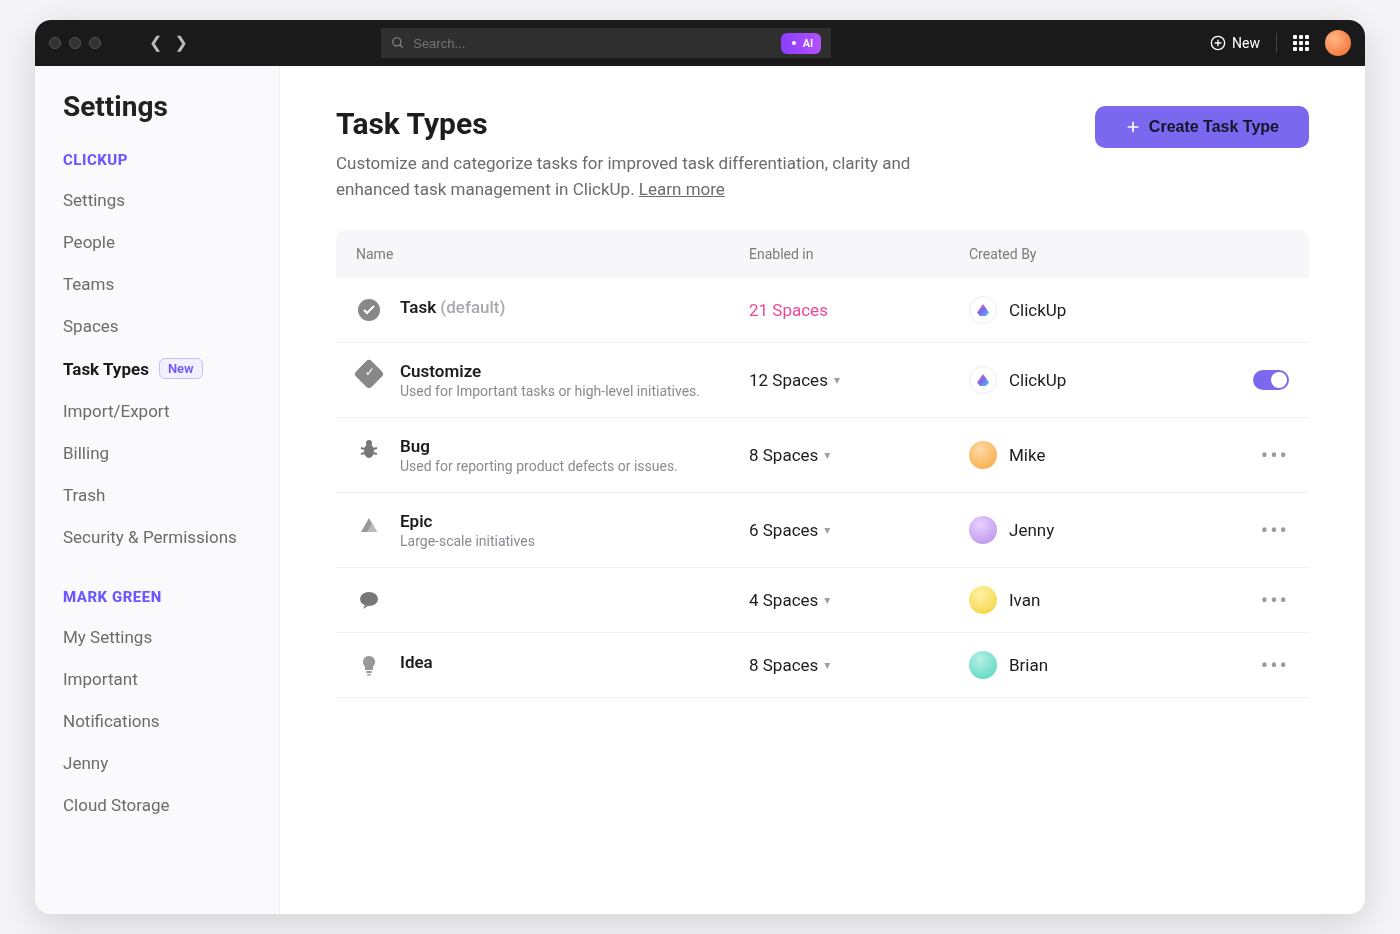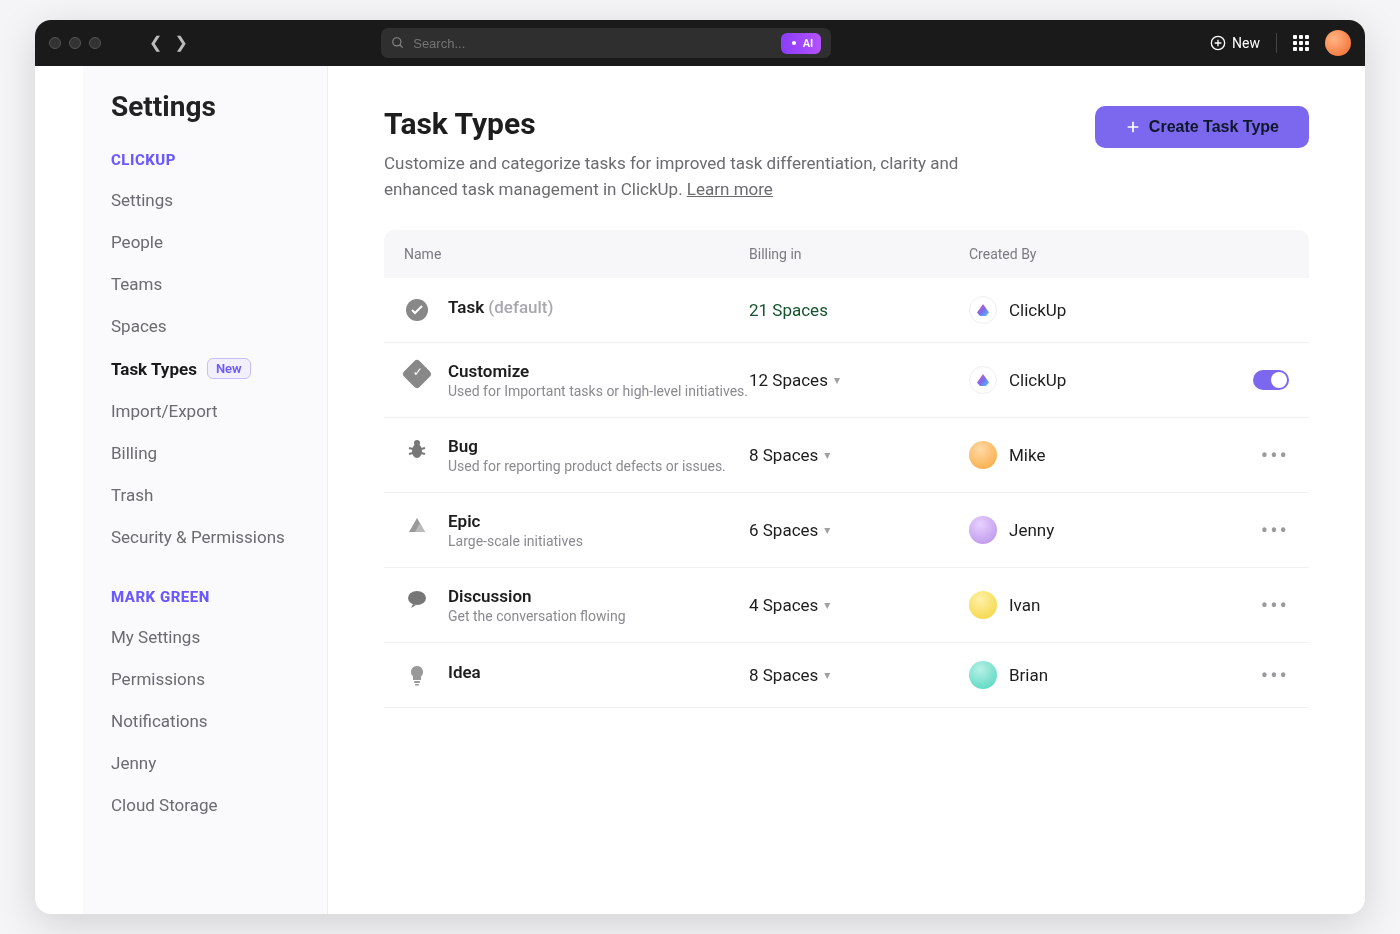--- a/index.html
+++ b/index.html
@@ -35,21 +35,21 @@
   border: 1px solid #555;
   background: #333;
 }
 .nav-arrows { display:flex; gap:12px; margin-left:40px; color:#bbb; }
 .nav-arrows span { cursor:pointer; font-size:16px; line-height:1; }
 .searchbar {
   flex: 0 0 450px;
   margin: 0 auto;
   height: 30px;
   background: #2f2f2f;
-  border-radius: 7px;
+  border-radius: 0;
   display: flex;
   align-items: center;
   padding: 0 10px;
   color: #888;
   gap: 8px;
 }
 .searchbar input {
   background: transparent; border: none; outline: none;
   color: #ccc; flex:1; font-size:13px;
 }
@@ -74,21 +74,20 @@
 .divider-v { width:1px; height:20px; background:#444; }
 
 .body { display:flex; flex:1; overflow:hidden; }
 
 .sidebar {
   width: 245px;
   background: #fafafc;
   border-right: 1px solid #eee;
   padding: 24px 0 0 0;
   overflow-y:auto;
-  margin-left:48px;
 }
 .sidebar h1 {
   font-size: 28px; font-weight:700; color:#222;
   padding: 0 28px 20px 28px;
 }
 .section-label {
   font-size: 15px; font-weight:800; letter-spacing:0.5px;
   color:#6b59ff; padding: 8px 28px 10px 28px;
 }
 .nav-item {
@@ -132,21 +131,21 @@
   color:#888;
 }
 .type-icon svg { width:24px; height:24px; }
 .diamond { width:22px;height:22px; background:#888; transform:rotate(45deg); border-radius:4px; position:relative; }
 .diamond::after { content:"✓"; position:absolute; transform:rotate(-45deg); color:#fff; font-size:12px; left:5px; top:2px; }
 .name-text { display:flex; flex-direction:column; }
 .name-text .title { font-size:17px; font-weight:600; color:#1d1d1d; }
 .name-text .title .muted { color:#a8a8ae; font-weight:500; }
 .name-text .desc { font-size:14px; color:#8a8a90; margin-top:2px; }
 .enabled-cell { font-size:17px; color:#1d1d1d; display:flex; align-items:center; gap:6px; }
-.enabled-cell.muted { color:#14532d; }
+.enabled-cell.muted { color:#ec4899; }
 .chev { color:#a0a0a6; font-size:12px; }
 .creator-cell { display:flex; align-items:center; gap:12px; font-size:17px; color:#1d1d1d; }
 .avatar-sm {
   width:28px;height:28px;border-radius:50%;
 }
 .avatar-clickup {
   background:#fff; border:1px solid #eee;
   display:flex;align-items:center;justify-content:center;
 }
 .avatar-clickup::after { content:""; width:12px;height:12px; background:linear-gradient(135deg,#ff5fa0,#7b68ee,#49ccf9); clip-path:polygon(50% 0,100% 70%,75% 100%,25% 100%,0 70%); }
@@ -251,21 +250,21 @@
           </div>
           <div class="nav-item">
             <span>Security &amp; Permissions</span>
           </div>
           <div style="height: 22px;"></div>
           <div class="section-label">MARK GREEN</div>
           <div class="nav-item">
             <span>My Settings</span>
           </div>
           <div class="nav-item">
-            <span>Permissions</span>
+            <span>Important</span>
           </div>
           <div class="nav-item">
             <span>Notifications</span>
           </div>
           <div class="nav-item">
             <span>Jenny</span>
           </div>
           <div class="nav-item">
             <span>Cloud Storage</span>
           </div>
@@ -285,21 +284,21 @@
               <line x1="12" y1="4" x2="12" y2="20"></line>
               <line x1="4" y1="12" x2="20" y2="12"></line>
             </svg>
           <span>Create Task Type</span>
         </button>
       </div>
 
       <div class="table">
         <div class="thead">
           <div>Name</div>
-          <div>Billing in</div>
+          <div>Enabled in</div>
           <div>Created By</div>
           <div></div>
         </div>
         <div id="table-rows">
             <div class="trow">
               <div class="name-cell">
                 <div class="type-icon">
                   <svg viewBox="0 0 24 24" fill="#888">
                     <circle cx="12" cy="12" r="11"></circle>
                     <path d="M7 12l3 3 7-7" stroke="#fff" stroke-width="2" fill="none"></path>
@@ -395,24 +394,20 @@
               </div>
             </div>
             <div class="trow">
               <div class="name-cell">
                 <div class="type-icon">
                   <svg viewBox="0 0 24 24" fill="#777">
                     <ellipse cx="12" cy="11" rx="9" ry="7"></ellipse>
                     <path d="M8 17 L6 21 L11 18 Z"></path>
                   </svg>
                 </div>
-                <div class="name-text">
-                  <div class="title">Discussion</div>
-                  <div class="desc">Get the conversation flowing</div>
-                </div>
               </div>
               <div class="enabled-cell">
                 <span>4 Spaces</span>
                 <span class="chev">▾</span>
               </div>
               <div class="creator-cell">
                 <div class="avatar-sm avatar-yellow"></div>
                 <span>Ivan</span>
               </div>
               <div class="action-cell">

